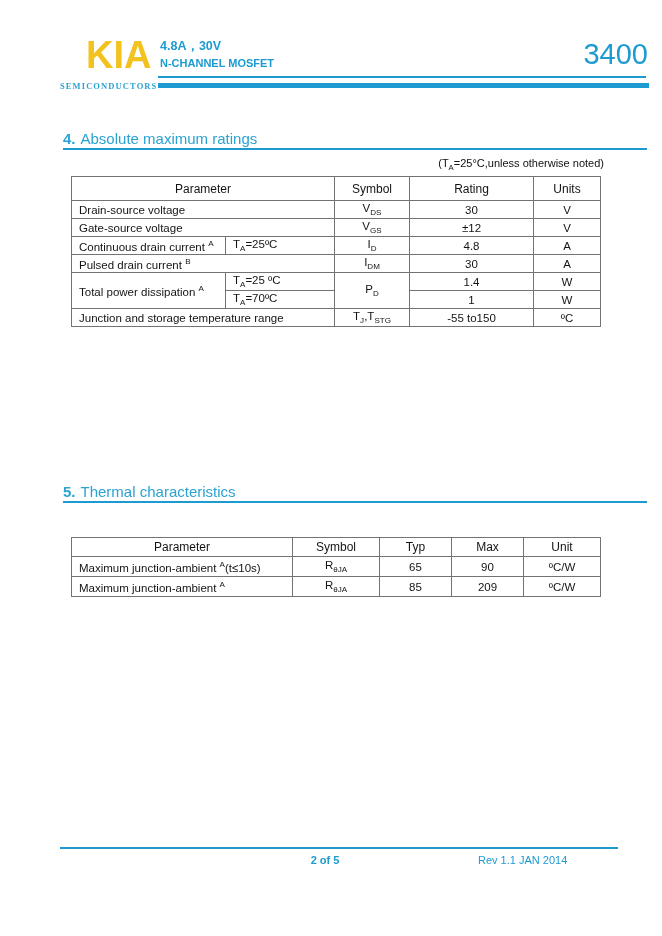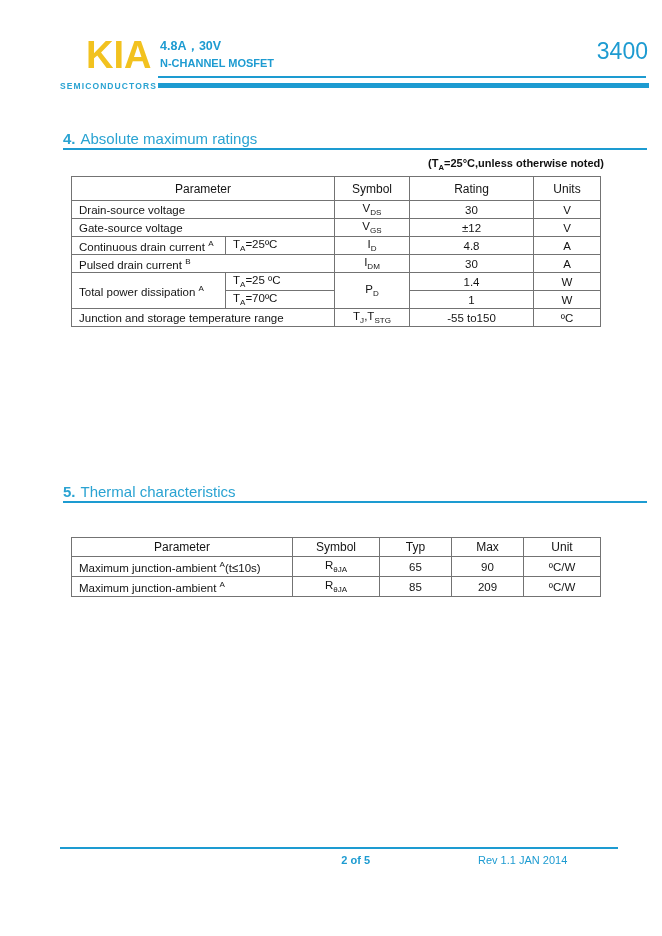--- a/index.html
+++ b/index.html
@@ -4,49 +4,49 @@
 <style>
   html,body{margin:0;padding:0;}
   body{
     width:662px;height:936px;background:#ffffff;position:relative;
     font-family:"Liberation Sans", sans-serif;color:#1b1b1b;overflow:hidden;
   }
   .abs{position:absolute;}
 
   
   .logo{left:86px;top:36px;font-size:38px;font-weight:800;color:#f2c21f;letter-spacing:0px;line-height:1;}
-  .logo-sub{left:60px;top:81px;font-size:8.5px;font-weight:700;color:#2aa3d2;letter-spacing:1.1px;}
+  .logo-sub{left:60px;top:81px;font-size:8.5px;font-weight:700;color:#2aa3d2;letter-spacing:1.1px;font-family:Liberation Serif, serif;}
   .subtitle{left:160px;top:40px;color:#1d9bd1;font-weight:700;line-height:1;}
   .subtitle .l1{font-size:12.5px;margin-bottom:5px;}
   .subtitle .l2{font-size:11px;}
-  .partnum{left:0;top:40px;width:648px;text-align:right;font-size:23px;color:#1d9bd1;font-weight:400;line-height:1;}
+  .partnum{left:0;top:40px;width:648px;text-align:right;font-size:29px;color:#1d9bd1;font-weight:400;line-height:1;}
   .hline-thin{left:158px;top:76px;width:488px;height:2px;background:#1d9bd1;}
   .hline-thick{left:158px;top:83px;width:491px;height:5px;background:#1d9bd1;}
 
   
   .sec-title{font-size:15px;color:#2aa3d2;line-height:1;}
   .sec-title .num{font-weight:700;margin-right:5px;}
   .sec-rule{height:2px;background:#1d9bd1;}
 
-  .note{left:0;top:157px;width:604px;text-align:right;font-size:11px;color:#111;font-weight:bold;}
+  .note{left:0;top:157px;width:604px;text-align:right;font-size:11px;color:#111;}
 
   
   table.tbl{position:absolute;border-collapse:collapse;table-layout:fixed;
     font-size:11.5px;color:#141414;}
   table.tbl td{border:1px solid #737373;text-align:center;vertical-align:middle;
     padding:0;overflow:hidden;white-space:nowrap;}
   table.tbl td.p{text-align:left;padding-left:7px;}
   table.tbl tr.head td{font-size:12px;}
   td.units-head{vertical-align:bottom;padding-bottom:3px;}
   sub{font-size:0.7em;}
   sup{font-size:0.7em;}
 
   
   .fline{left:60px;top:847px;width:558px;height:2px;background:#1d9bd1;}
-  .fpage{left:280px;top:854px;width:90px;text-align:right;font-size:11px;font-weight:700;color:#1d9bd1;}
+  .fpage{left:280px;top:854px;width:90px;text-align:center;font-size:11px;font-weight:700;color:#1d9bd1;}
   .frev{left:478px;top:854px;width:110px;font-size:11px;font-weight:400;color:#1d9bd1;}
 </style>
 </head>
 <body>
 
 <div class="abs logo">KIA</div>
 <div class="abs logo-sub">SEMICONDUCTORS</div>
 <div class="abs subtitle">
   <div class="l1">4.8A，30V</div>
   <div class="l2">N-CHANNEL MOSFET</div>

